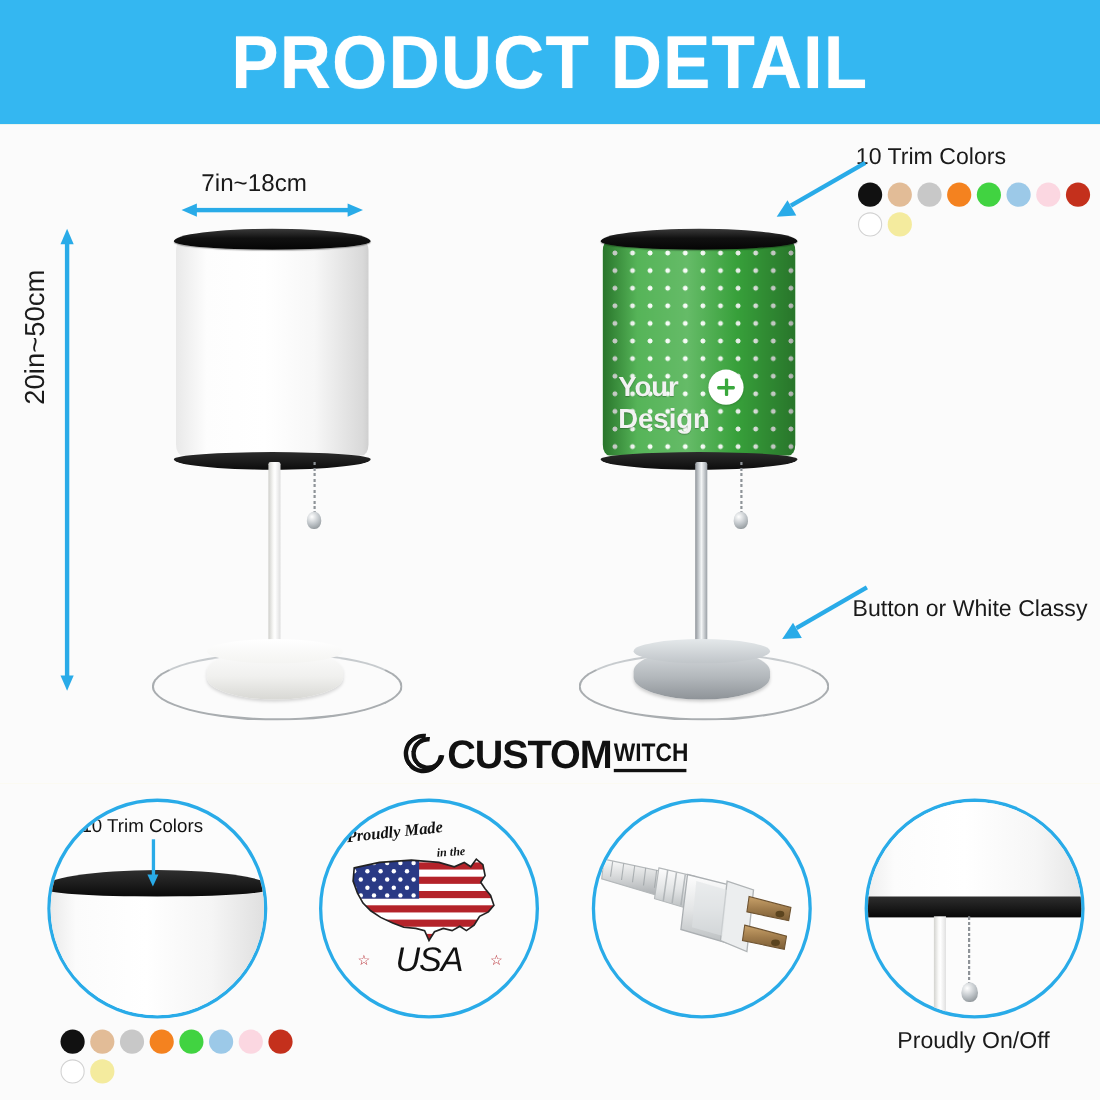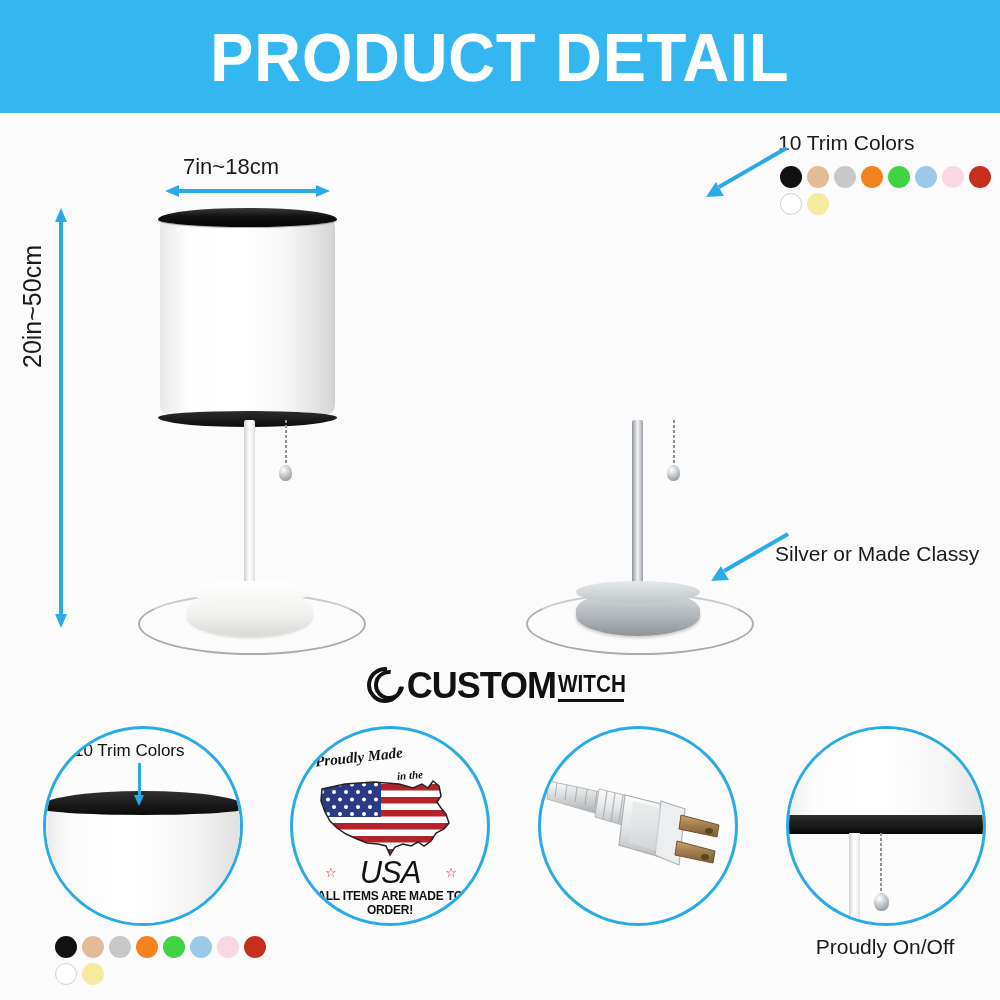--- a/index.html
+++ b/index.html
@@ -299,20 +299,31 @@
       <div class="pullchain" style="left:125px;top:212px;height:48px;"></div>
       <div class="pullknob" style="left:119px;top:257px;"></div>
       <div class="pole pole-white" style="left:84px;top:212px;height:188px;"></div>
       <div class="base base-white" style="left:28px;top:382px;">
         <div class="base-top base-top-white"></div>
       </div>
     </div>
 
     <div class="lamp" style="left:548px;top:95px;width:180px;height:430px;">
       <div class="cord" style="left:-22px;top:385px;"></div>
+      <div class="shade">
+        <div class="shade-body shade-green">
+          <div class="dots"></div>
+          <div class="gloss"></div>
+          <div class="shade-text">Your</div>
+          <div class="shade-text" style="top:149px;">Design</div>
+          <div class="plus-badge"></div>
+        </div>
+        <div class="trim-top"></div>
+        <div class="trim-bot"></div>
+      </div>
       <div class="pullchain" style="left:125px;top:212px;height:48px;"></div>
       <div class="pullknob" style="left:119px;top:257px;"></div>
       <div class="pole pole-silver" style="left:84px;top:212px;height:188px;"></div>
       <div class="base base-silver" style="left:28px;top:382px;">
         <div class="base-top base-top-silver"></div>
       </div>
     </div>
 
     <div class="callout-label" style="left:778px;top:18px;">10 Trim Colors</div>
     <div class="swatch-row" id="trim-swatches-top" style="left:780px;top:53px;">
@@ -326,21 +337,21 @@
         <div class="swatch" style="background: rgb(196, 48, 28);"></div>
         <div class="swatch bordered" style="background: rgb(255, 255, 255);"></div>
         <div class="swatch" style="background: rgb(244, 235, 158);"></div>
       </div>
 
     <div class="arrow-blue" style="left:705px;top:48px;width:90px;height:46px;">
       <div class="shaft" style="left:14px;top:24px;width:78px;transform:rotate(-30deg);"></div>
       <div class="head" style="left:0px;top:24px;transform:rotate(-30deg);"></div>
     </div>
 
-    <div class="callout-label" style="left:775px;top:429px;">Silver or Made Classy</div>
+    <div class="callout-label" style="left:775px;top:429px;">Button or White Classy</div>
     <div class="arrow-blue" style="left:710px;top:432px;width:90px;height:46px;">
       <div class="shaft" style="left:14px;top:24px;width:74px;transform:rotate(-30deg);"></div>
       <div class="head" style="left:0px;top:24px;transform:rotate(-30deg);"></div>
     </div>
 
   </div>
 
   <div class="brand">
     <div class="brand-c">
       <div class="ring"></div>
@@ -436,21 +447,20 @@
             </g>
           </g>
           <path d="M14,36 L60,26 L118,22 L168,26 L196,34 L214,26 L226,34 L236,20 L248,30 L252,50
                    L244,62 L252,74 L262,86 L268,104 L258,116 L242,124 L232,140 L218,150 L206,142
                    L192,150 L176,146 L160,152 L150,168 L142,150 L126,146 L104,144 L84,136 L62,126
                    L44,114 L30,100 L20,82 L12,60 Z" fill="none" stroke="#222" stroke-width="3"></path>
         </svg>
         <div class="usa-star" style="left:32px;">☆</div>
         <div class="usa-big">USA</div>
         <div class="usa-star" style="right:30px;">☆</div>
-        <div class="usa-sub">ALL ITEMS ARE MADE TO ORDER!</div>
       </div>
     </div>
 
     <div class="circle" style="left:538px;top:14px;">
       <svg class="plug-wrap" viewBox="0 0 194 194">
         <defs>
           <linearGradient id="cordG" x1="0" y1="0" x2="0" y2="1">
             <stop offset="0%" stop-color="#fbfbfb"></stop>
               <stop offset="45%" stop-color="#d8dadb"></stop>
               <stop offset="100%" stop-color="#a9adb0"></stop>

